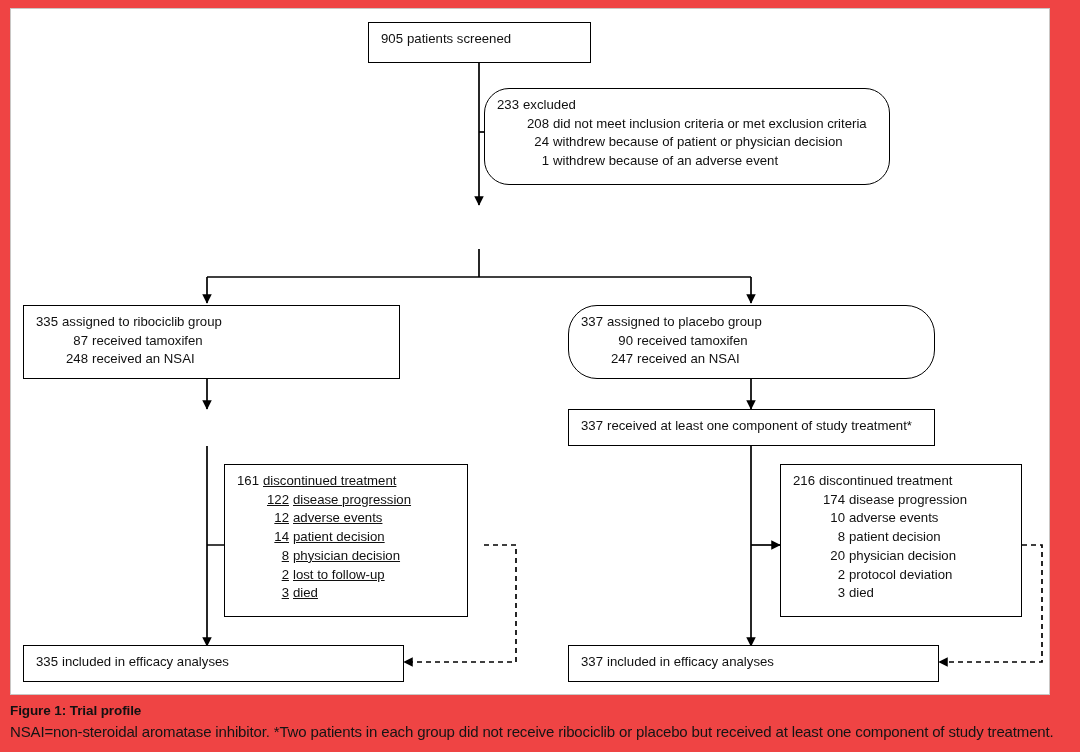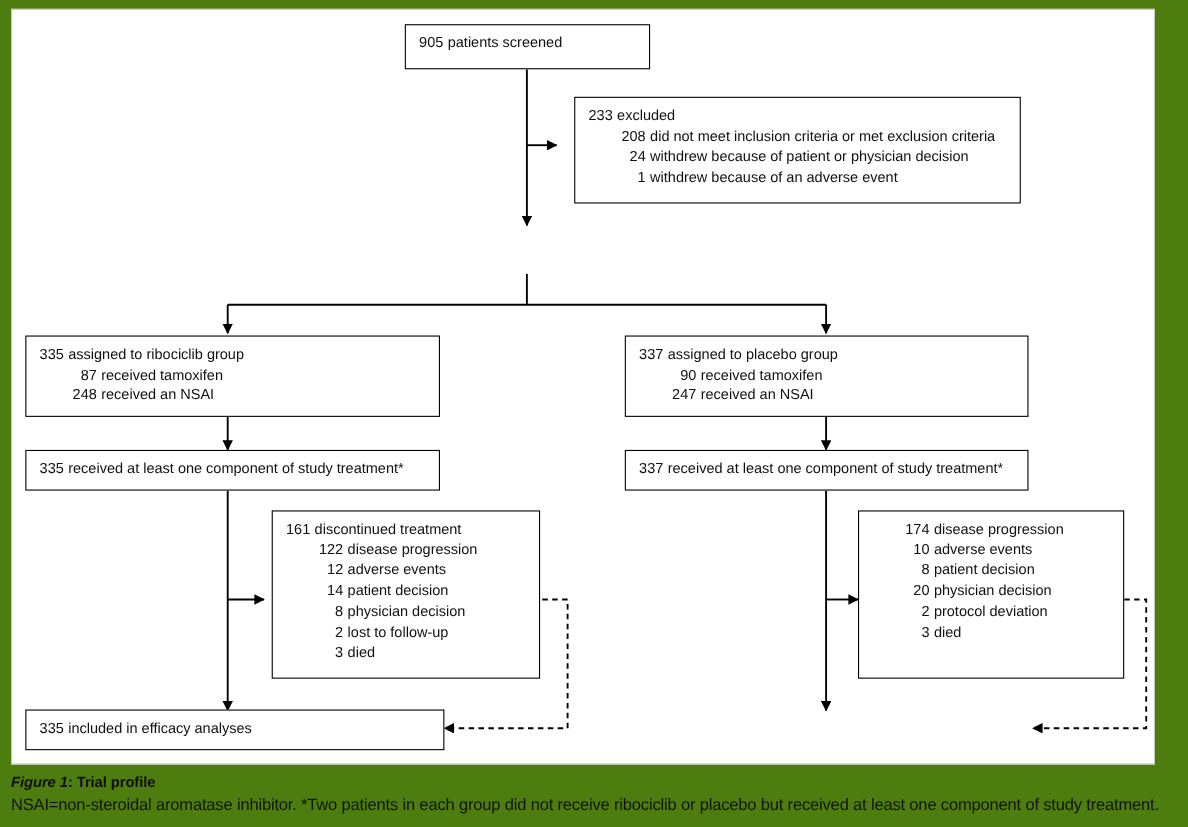--- a/index.html
+++ b/index.html
@@ -9,21 +9,21 @@
   }
   body {
     font-family: "Liberation Sans", sans-serif;
     color: #1a1a1a;
   }
   #page {
     position: relative;
     width: 1080px;
     height: 752px;
     overflow: hidden;
-    background: #4d7c0f;
+    background: #ef4444;
   }
   
   #figure-frame {
     position: absolute;
     left: 10px;
     top: 8px;
     width: 1040px;
     height: 687px;
     border: 1px solid #c9c6c4;
     background: #ffffff;
@@ -80,21 +80,20 @@
   }
   #caption-title {
     font-size: 13.5px;
     font-weight: bold;
     color: #111111;
     letter-spacing: -0.1px;
     margin: 0 0 5px 0;
     white-space: nowrap;
   }
   #caption-title .fignum {
-    font-style: italic;
     font-weight: bold;
   }
   #caption-body {
     font-size: 15px;
     color: #141414;
     letter-spacing: -0.15px;
     white-space: nowrap;
     margin: 0;
   }
 </style>
@@ -142,21 +141,21 @@
       <path d="M 1022 545 L 1042 545 L 1042 662 L 939 662" marker-end="url(#arrow-dash)"></path>
     </g>
   </svg>
 
   <div class="node" style="left:368px; top:22px; width:223px; height:41px;">
     <span class="line head">
       <span class="num">905</span><span class="txt">patients screened</span>
     </span>
   </div>
 
-  <div class="node" style="left:522px; top:88px; width:406px; height:97px;">
+  <div class="node" style="left:484px; top:88px; width:406px; height:97px;border-radius:25px;">
     <span class="line head">
       <span class="num">233</span><span class="txt">excluded</span>
     </span>
     <span class="line ind indent-1">
       <span class="num">208</span>
         <span class="txt">did not meet inclusion criteria or met exclusion criteria</span>
     </span>
     <span class="line ind indent-1">
       <span class="num">24</span>
         <span class="txt">withdrew because of patient or physician decision</span>
@@ -175,47 +174,42 @@
     <span class="line ind indent-1">
       <span class="num">87</span>
         <span class="txt">received tamoxifen</span>
     </span>
     <span class="line ind indent-1">
       <span class="num">248</span>
         <span class="txt">received an NSAI</span>
     </span>
   </div>
 
-  <div class="node" style="left:568px; top:305px; width:367px; height:74px;">
+  <div class="node" style="left:568px; top:305px; width:367px; height:74px;border-radius:29px;">
     <span class="line head">
       <span class="num">337</span><span class="txt">assigned to placebo group</span>
     </span>
     <span class="line ind indent-1">
       <span class="num">90</span>
         <span class="txt">received tamoxifen</span>
     </span>
     <span class="line ind indent-1">
       <span class="num">247</span>
         <span class="txt">received an NSAI</span>
     </span>
   </div>
 
-  <div class="node" style="left:23px; top:409px; width:377px; height:37px;">
-    <span class="line head">
-      <span class="num">335</span><span class="txt">received at least one component of study treatment*</span>
-    </span>
-  </div>
 
   <div class="node" style="left:568px; top:409px; width:367px; height:37px;">
     <span class="line head">
       <span class="num">337</span><span class="txt">received at least one component of study treatment*</span>
     </span>
   </div>
 
-  <div class="node" style="left:247px; top:464px; width:244px; height:153px;">
+  <div class="node" style="left:224px; top:464px; width:244px; height:153px;text-decoration:underline;">
     <span class="line head">
       <span class="num">161</span><span class="txt">discontinued treatment</span>
     </span>
     <span class="line ind indent-1">
       <span class="num">122</span>
         <span class="txt">disease progression</span>
     </span>
     <span class="line ind indent-1">
       <span class="num">12</span>
         <span class="txt">adverse events</span>
@@ -232,20 +226,23 @@
       <span class="num">2</span>
         <span class="txt">lost to follow-up</span>
     </span>
     <span class="line ind indent-1">
       <span class="num">3</span>
         <span class="txt">died</span>
     </span>
   </div>
 
   <div class="node" style="left:780px; top:464px; width:242px; height:153px;">
+    <span class="line head">
+      <span class="num">216</span><span class="txt">discontinued treatment</span>
+    </span>
     <span class="line ind indent-1">
       <span class="num">174</span>
         <span class="txt">disease progression</span>
     </span>
     <span class="line ind indent-1">
       <span class="num">10</span>
         <span class="txt">adverse events</span>
     </span>
     <span class="line ind indent-1">
       <span class="num">8</span>
@@ -264,19 +261,24 @@
         <span class="txt">died</span>
     </span>
   </div>
 
   <div class="node" style="left:23px; top:645px; width:381px; height:37px;">
     <span class="line head">
       <span class="num">335</span><span class="txt">included in efficacy analyses</span>
     </span>
   </div>
 
+  <div class="node" style="left:568px; top:645px; width:371px; height:37px;">
+    <span class="line head">
+      <span class="num">337</span><span class="txt">included in efficacy analyses</span>
+    </span>
+  </div>
 
   <div id="caption">
     <p id="caption-title"><span class="fignum">Figure 1</span><span>: Trial profile</span></p>
     <p id="caption-body">NSAI=non-steroidal aromatase inhibitor. *Two patients in each group did not receive ribociclib or placebo but received at least one component of study treatment.</p>
   </div>
 
 </div>
 
 </body></html>

